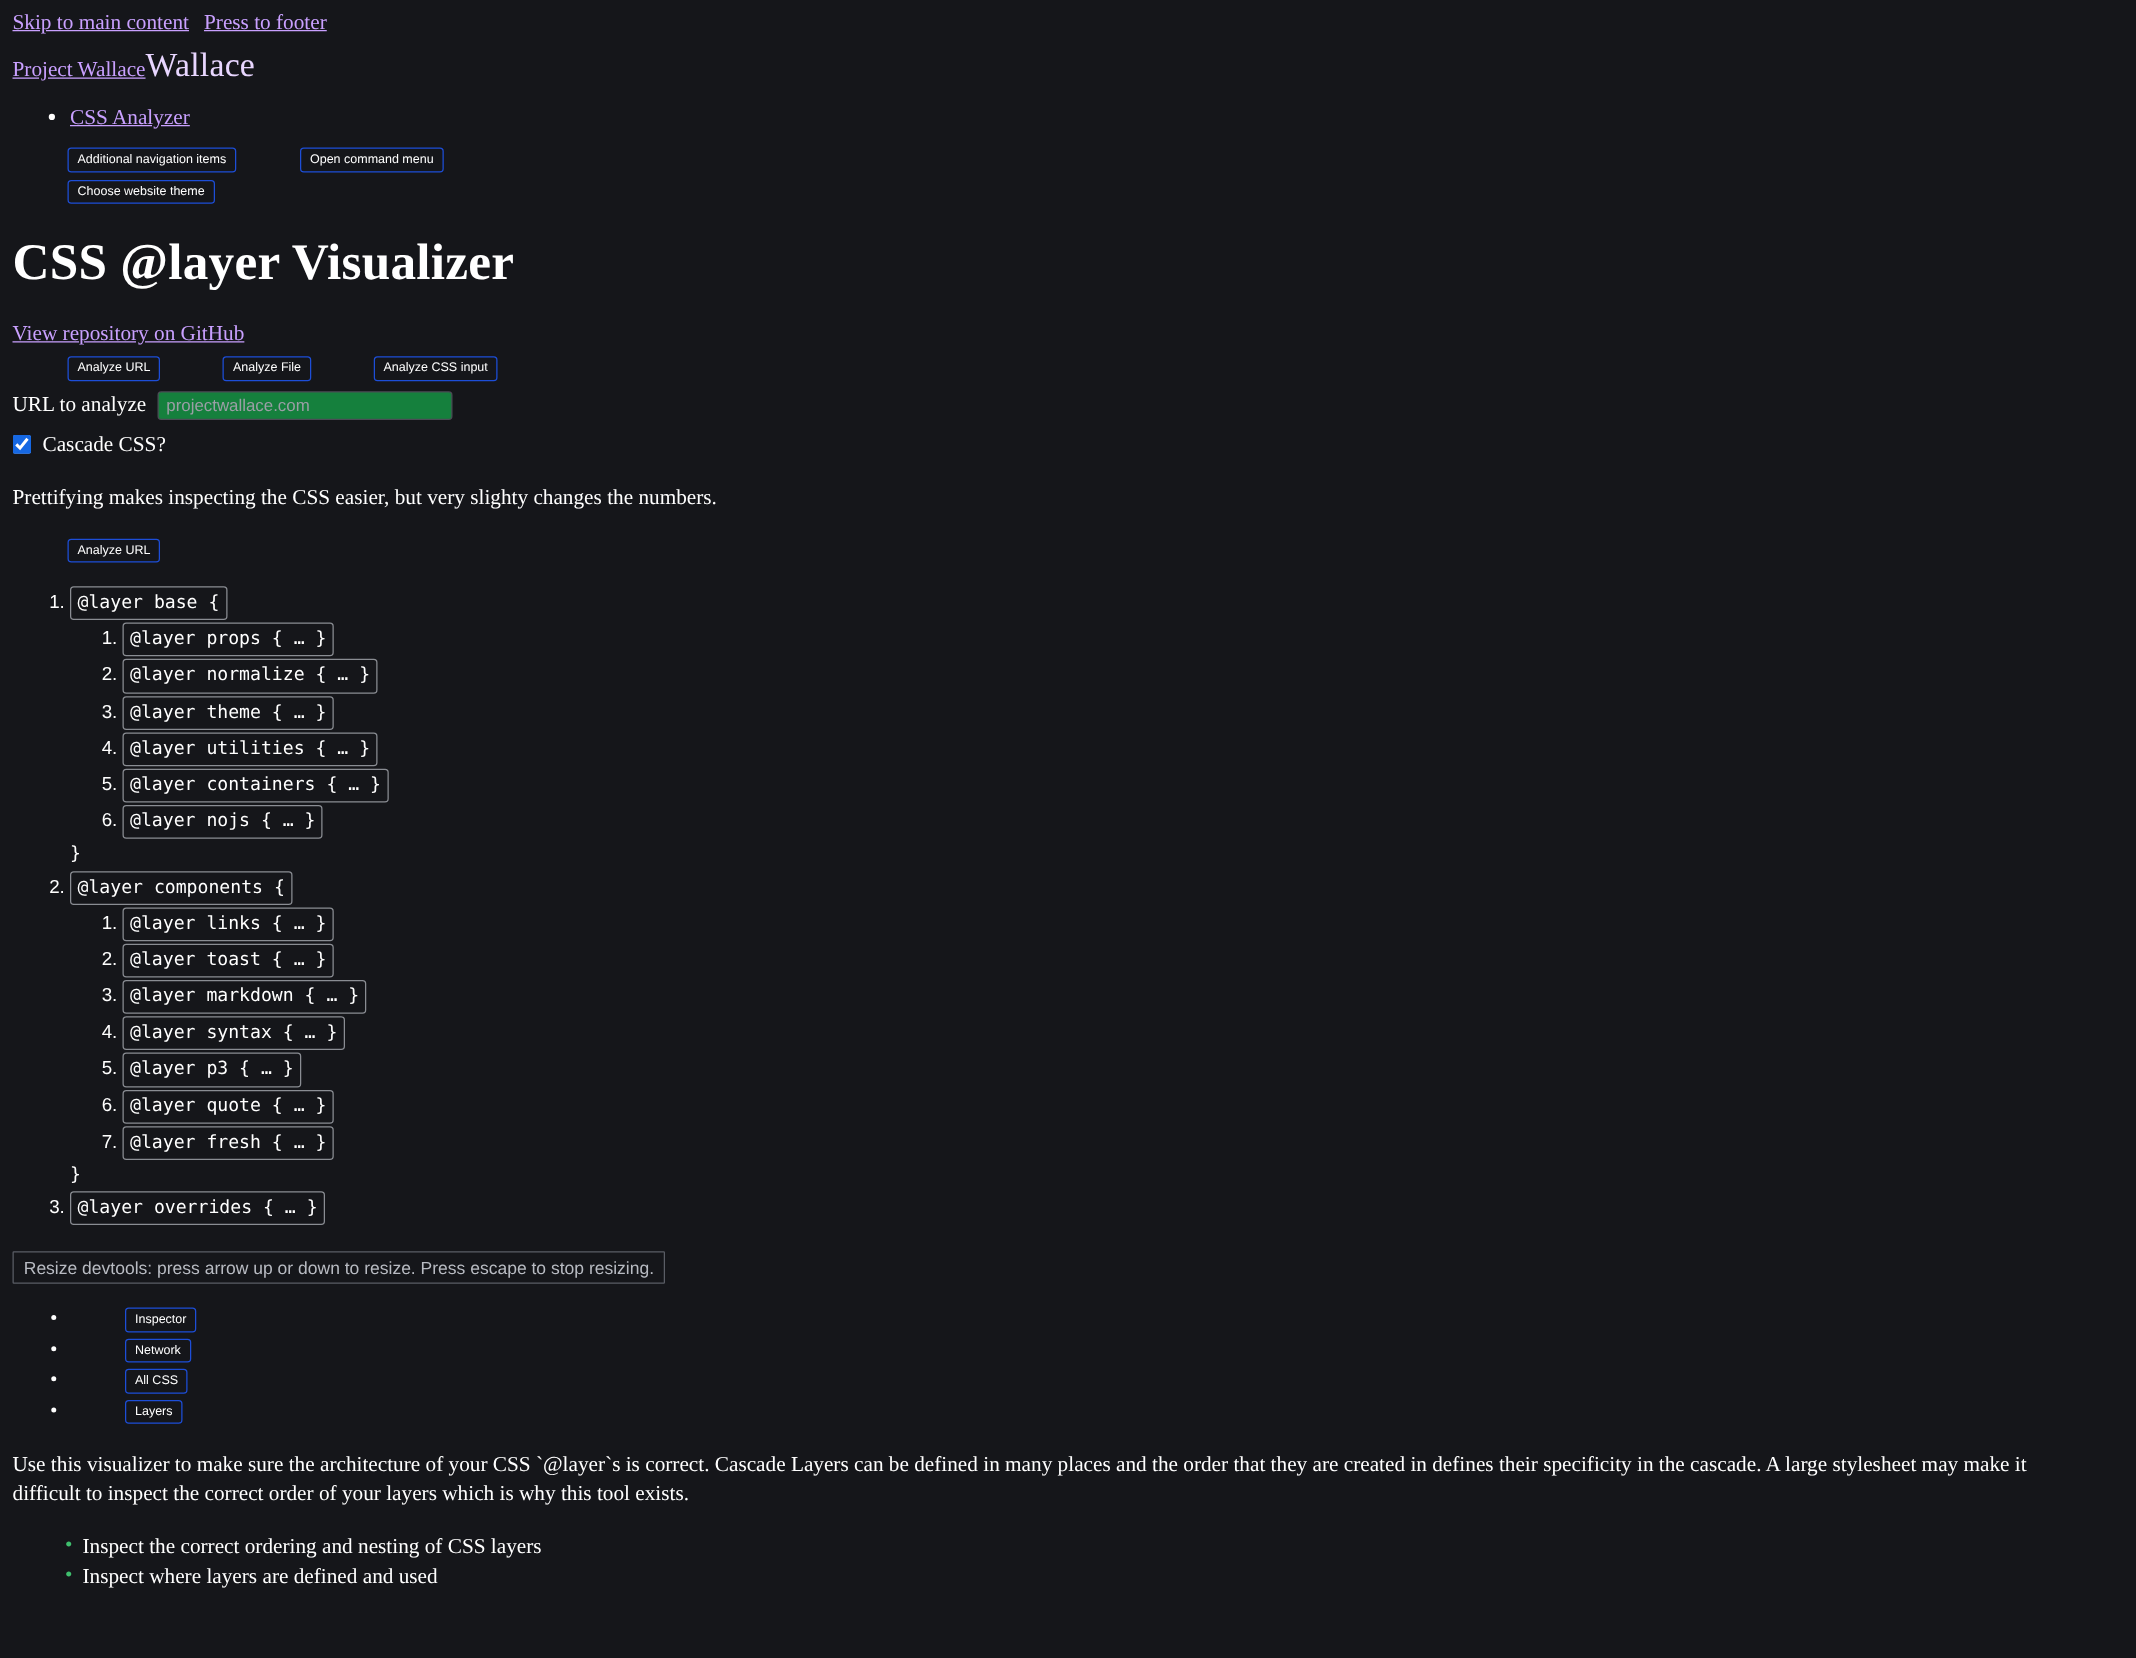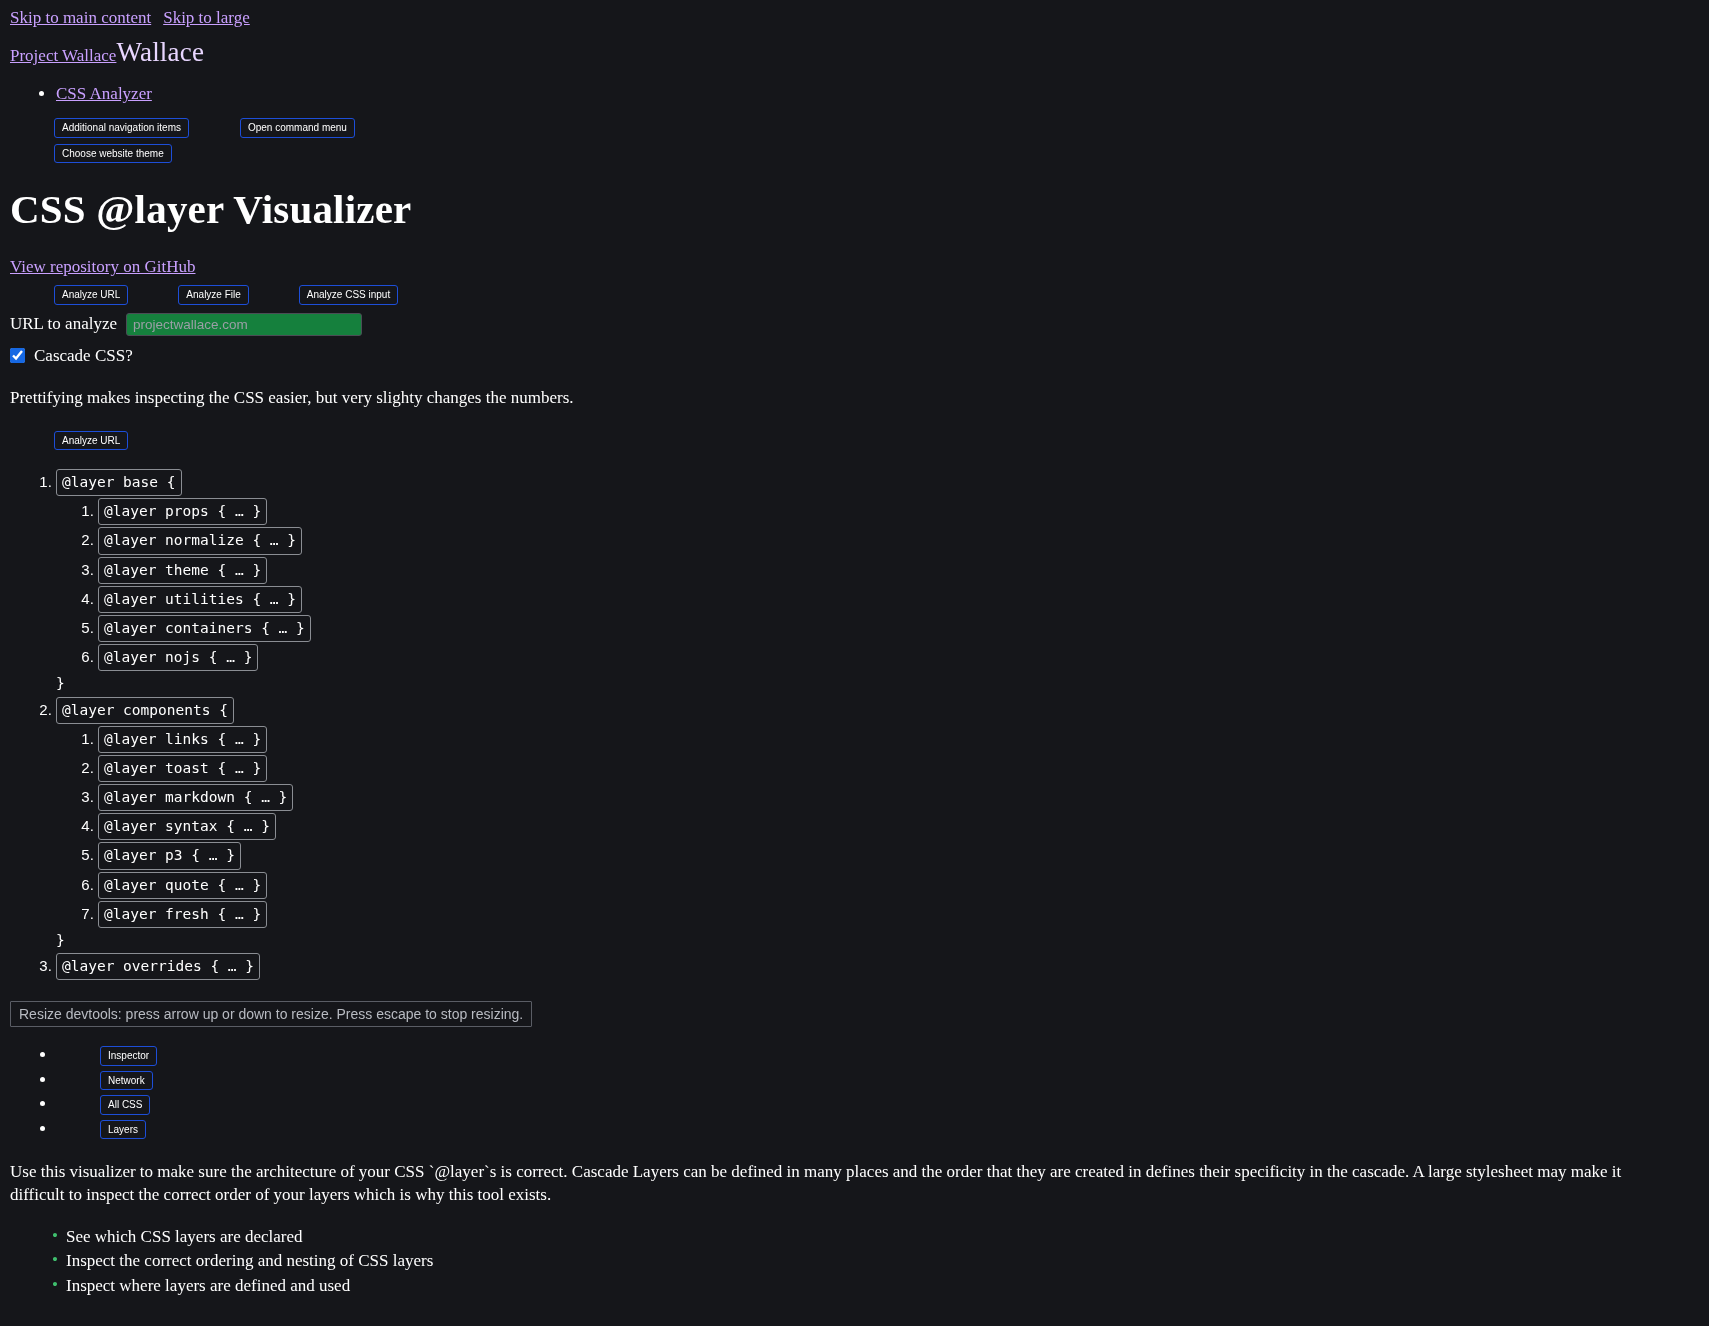--- a/index.html
+++ b/index.html
@@ -216,21 +216,21 @@
     font-size: 17px;
   }
 </style>
 </head>
 <body>
 
 <div class="page">
 
   <div class="skiplinks">
     <a href="#">Skip to main content</a>
-    <a href="#">Skip to large</a>
+    <a href="#">Press to footer</a>
   </div>
 
   <div class="brandrow">
     <a href="#" class="brandlink">Project Wallace</a>
     <span class="brandword">Wallace</span>
   </div>
 
   <ul class="navlist">
     <li>
       <a href="#">CSS Analyzer</a>
@@ -307,21 +307,20 @@
   <ul class="devtabs">
     <li><button class="ui">Inspector</button></li>
     <li><button class="ui">Network</button></li>
     <li><button class="ui">All CSS</button></li>
     <li><button class="ui">Layers</button></li>
   </ul>
 
   <p class="desc">Use this visualizer to make sure the architecture of your CSS `@layer`s is correct. Cascade Layers can be defined in many places and the order that they are created in defines their specificity in the cascade. A large stylesheet may make it difficult to inspect the correct order of your layers which is why this tool exists.</p>
 
   <ul class="features">
-    <li><span>See which CSS layers are declared</span></li>
     <li><span>Inspect the correct ordering and nesting of CSS layers</span></li>
     <li><span>Inspect where layers are defined and used</span></li>
 
   </ul>
 
   
 
 </div>
 
 </body></html>

